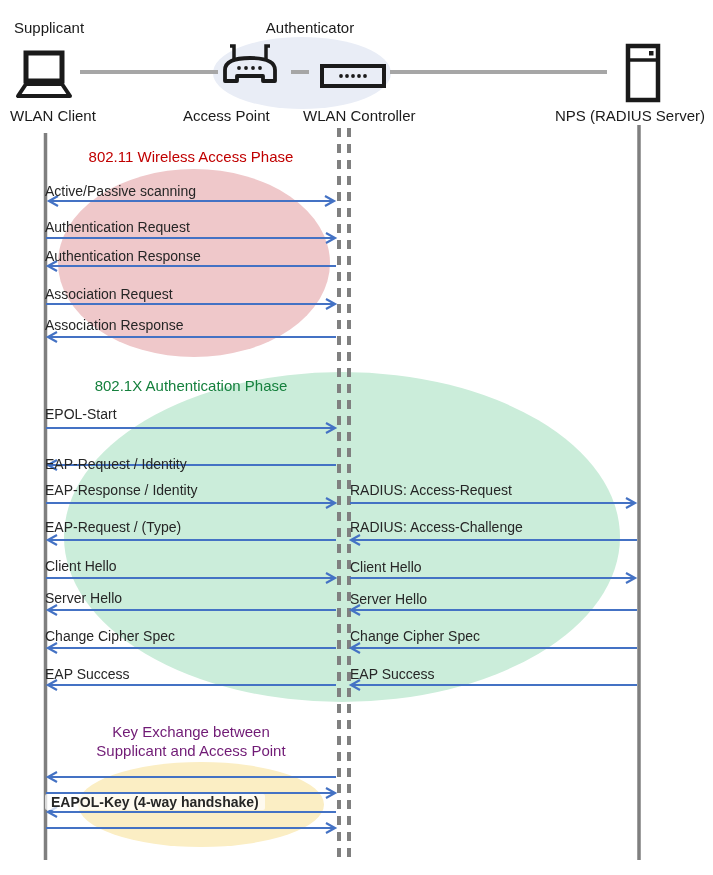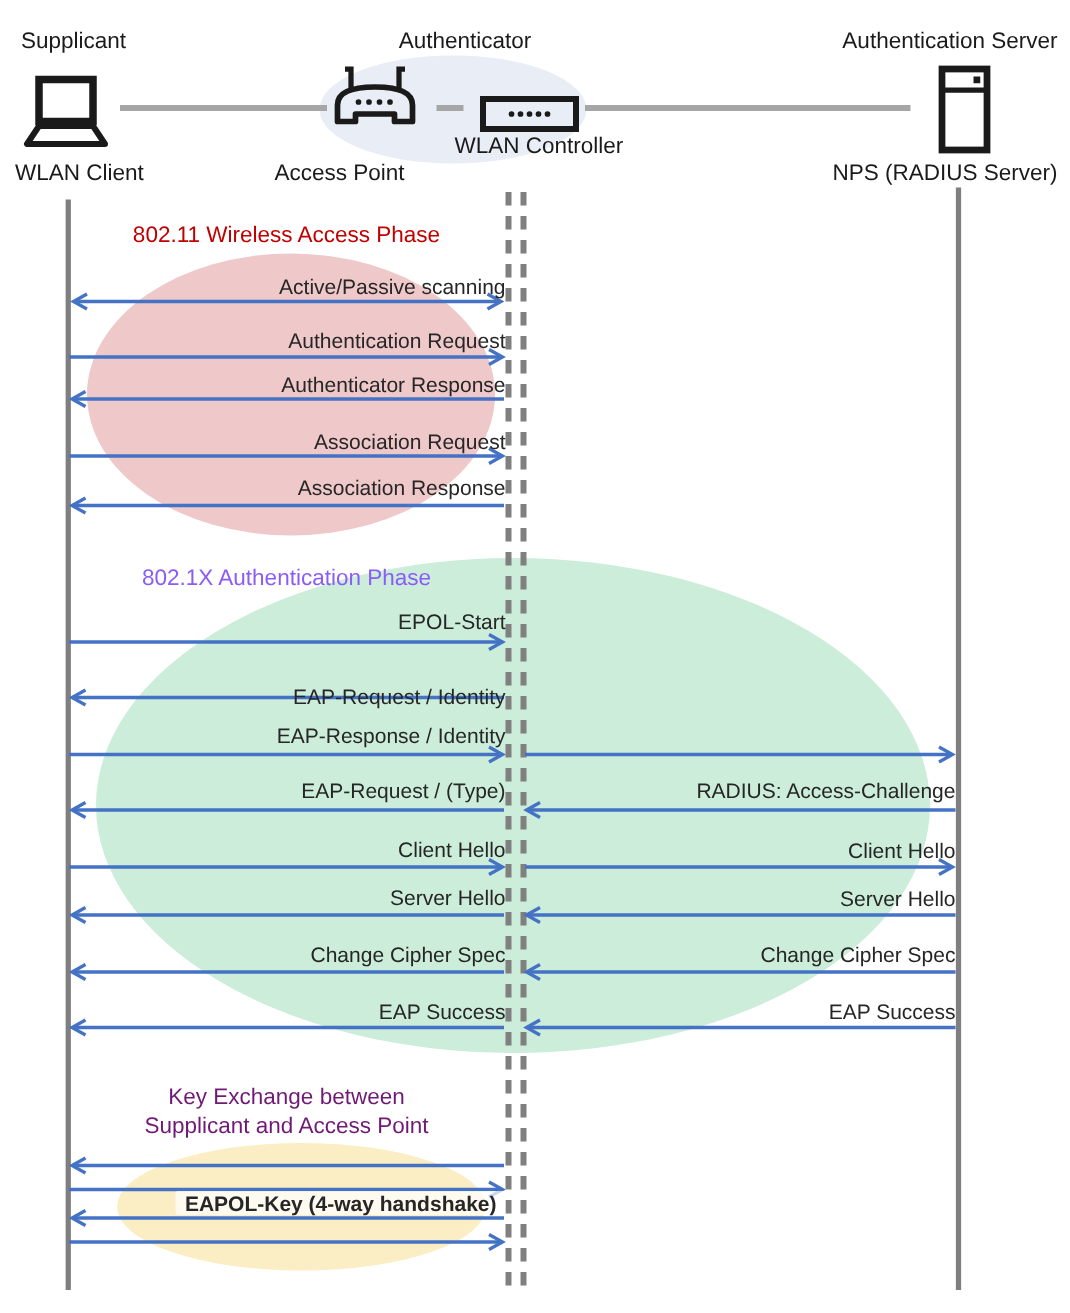--- a/index.html
+++ b/index.html
@@ -5,21 +5,21 @@
   html,body{margin:0;padding:0;background:#fff;}
   #canvas{
     position:relative;width:713px;height:875px;background:#ffffff;overflow:hidden;
     font-family:"Liberation Sans",sans-serif;color:#262626;
   }
   .ellipse{position:absolute;border-radius:50%;z-index:0;}
   svg.layer{position:absolute;left:0;top:0;z-index:1;}
   .role{position:absolute;font-size:15px;color:#1a1a1a;z-index:3;}
   .node-label{position:absolute;font-size:15px;color:#1a1a1a;z-index:3;text-align:left;}
   .icon{position:absolute;z-index:3;}
-  .msg{position:absolute;left:45px;width:292px;text-align:right;font-size:14px;color:#262626;z-index:2;line-height:17px;}
+  .msg{position:absolute;left:45px;width:292px;text-align:left;font-size:14px;color:#262626;z-index:2;line-height:17px;}
   .msg.right{left:350px;width:287px;}
   .phase-title{position:absolute;left:45px;width:292px;text-align:center;font-size:15px;z-index:2;line-height:19px;}
   .keybg{background:rgba(255,255,255,0.72);padding:0 6px;border-radius:2px;}
 </style>
 </head>
 <body>
 
 <div id="canvas">
 
   <div class="ellipse" style="left:213px;top:37px;width:178px;height:72px;background:#E9EDF6;"></div>
@@ -66,21 +66,20 @@
     <line x1="637" y1="685" x2="352" y2="685" stroke="#4472C4" stroke-width="2.2" marker-end="url(#ah)"></line>
 
     <line x1="336" y1="777" x2="49" y2="777" stroke="#4472C4" stroke-width="2.2" marker-end="url(#ah)"></line>
     <line x1="46" y1="793" x2="334" y2="793" stroke="#4472C4" stroke-width="2.2" marker-end="url(#ah)"></line>
     <line x1="336" y1="812" x2="49" y2="812" stroke="#4472C4" stroke-width="2.2" marker-end="url(#ah)"></line>
     <line x1="46" y1="828" x2="334" y2="828" stroke="#4472C4" stroke-width="2.2" marker-end="url(#ah)"></line>
   </svg>
 
   <div class="role" style="left:14px;top:19px;">Supplicant</div>
   <div class="role" style="left:230px;top:19px;width:160px;text-align:center;">Authenticator</div>
-  <div class="role" style="left:540px;top:19px;width:165px;text-align:right;">Authentication Server</div>
 
   <svg class="icon" style="left:14px;top:50px;" width="60" height="50" viewBox="0 0 60 50">
     <rect x="12" y="3" width="36" height="28" fill="none" stroke="#1A1A1A" stroke-width="5"></rect>
     <path d="M4,46 L56,46 L48,34 L12,34 Z" fill="none" stroke="#1A1A1A" stroke-width="4" stroke-linejoin="round"></path>
   </svg>
 
   <svg class="icon" style="left:220px;top:43px;" width="60" height="48" viewBox="0 0 60 48">
     <path d="M14,16 L14,3 L10,3" fill="none" stroke="#1A1A1A" stroke-width="3.5"></path>
     <path d="M46,16 L46,3 L50,3" fill="none" stroke="#1A1A1A" stroke-width="3.5"></path>
     <path d="M5,38 L5,27 Q5,15 30,15 Q55,15 55,27 L55,38 L43,38 L43,33 L17,33 L17,38 Z" fill="none" stroke="#1A1A1A" stroke-width="3.8" stroke-linejoin="round"></path>
@@ -100,46 +99,47 @@
   </svg>
 
   <svg class="icon" style="left:624px;top:43px;" width="38" height="60" viewBox="0 0 38 60">
     <rect x="4" y="3" width="30" height="54" fill="none" stroke="#1A1A1A" stroke-width="4.5"></rect>
     <line x1="4" y1="17" x2="34" y2="17" stroke="#1A1A1A" stroke-width="3.5"></line>
     <rect x="25" y="8" width="4.5" height="4.5" fill="#1A1A1A"></rect>
   </svg>
 
   <div class="node-label" style="left:10px;top:107px;text-align:left;">WLAN Client</div>
   <div class="node-label" style="left:183px;top:107px;width:120px;">Access Point</div>
-  <div class="node-label" style="left:303px;top:89px;width:120px;">WLAN Controller</div>
+  <div class="node-label" style="left:303px;top:107px;width:120px;">WLAN Controller</div>
   <div class="node-label" style="left:555px;top:107px;width:160px;">NPS (RADIUS Server)</div>
 
   <div class="phase-title" style="top:147px;color:#C00000;">802.11 Wireless Access Phase</div>
-  <div class="phase-title" style="top:376px;color:#8b5cf6;">802.1X Authentication Phase</div>
+  <div class="phase-title" style="top:376px;color:#15803d;">802.1X Authentication Phase</div>
   <div class="phase-title" style="top:722px;color:#701a75;">
     <div>Key Exchange between</div>
     <div>Supplicant and Access Point</div>
   </div>
 
   <div class="msg" style="top:183px;">Active/Passive scanning</div>
   <div class="msg" style="top:219px;">Authentication Request</div>
-  <div class="msg" style="top:248px;">Authenticator Response</div>
+  <div class="msg" style="top:248px;">Authentication Response</div>
   <div class="msg" style="top:286px;">Association Request</div>
   <div class="msg" style="top:317px;">Association Response</div>
   <div class="msg" style="top:406px;">EPOL-Start</div>
   <div class="msg" style="top:456px;">EAP-Request / Identity</div>
   <div class="msg" style="top:482px;">EAP-Response / Identity</div>
   <div class="msg" style="top:519px;">EAP-Request / (Type)</div>
   <div class="msg" style="top:558px;">Client Hello</div>
   <div class="msg" style="top:590px;">Server Hello</div>
   <div class="msg" style="top:628px;">Change Cipher Spec</div>
   <div class="msg" style="top:666px;">EAP Success</div>
   <div class="msg" style="top:794px;font-weight:bold;">
     <span class="keybg">EAPOL-Key (4-way handshake)</span>
   </div>
 
+  <div class="msg right" style="top:482px;">RADIUS: Access-Request</div>
   <div class="msg right" style="top:519px;">RADIUS: Access-Challenge</div>
   <div class="msg right" style="top:559px;">Client Hello</div>
   <div class="msg right" style="top:591px;">Server Hello</div>
   <div class="msg right" style="top:628px;">Change Cipher Spec</div>
   <div class="msg right" style="top:666px;">EAP Success</div>
 
 </div>
 
 </body></html>

